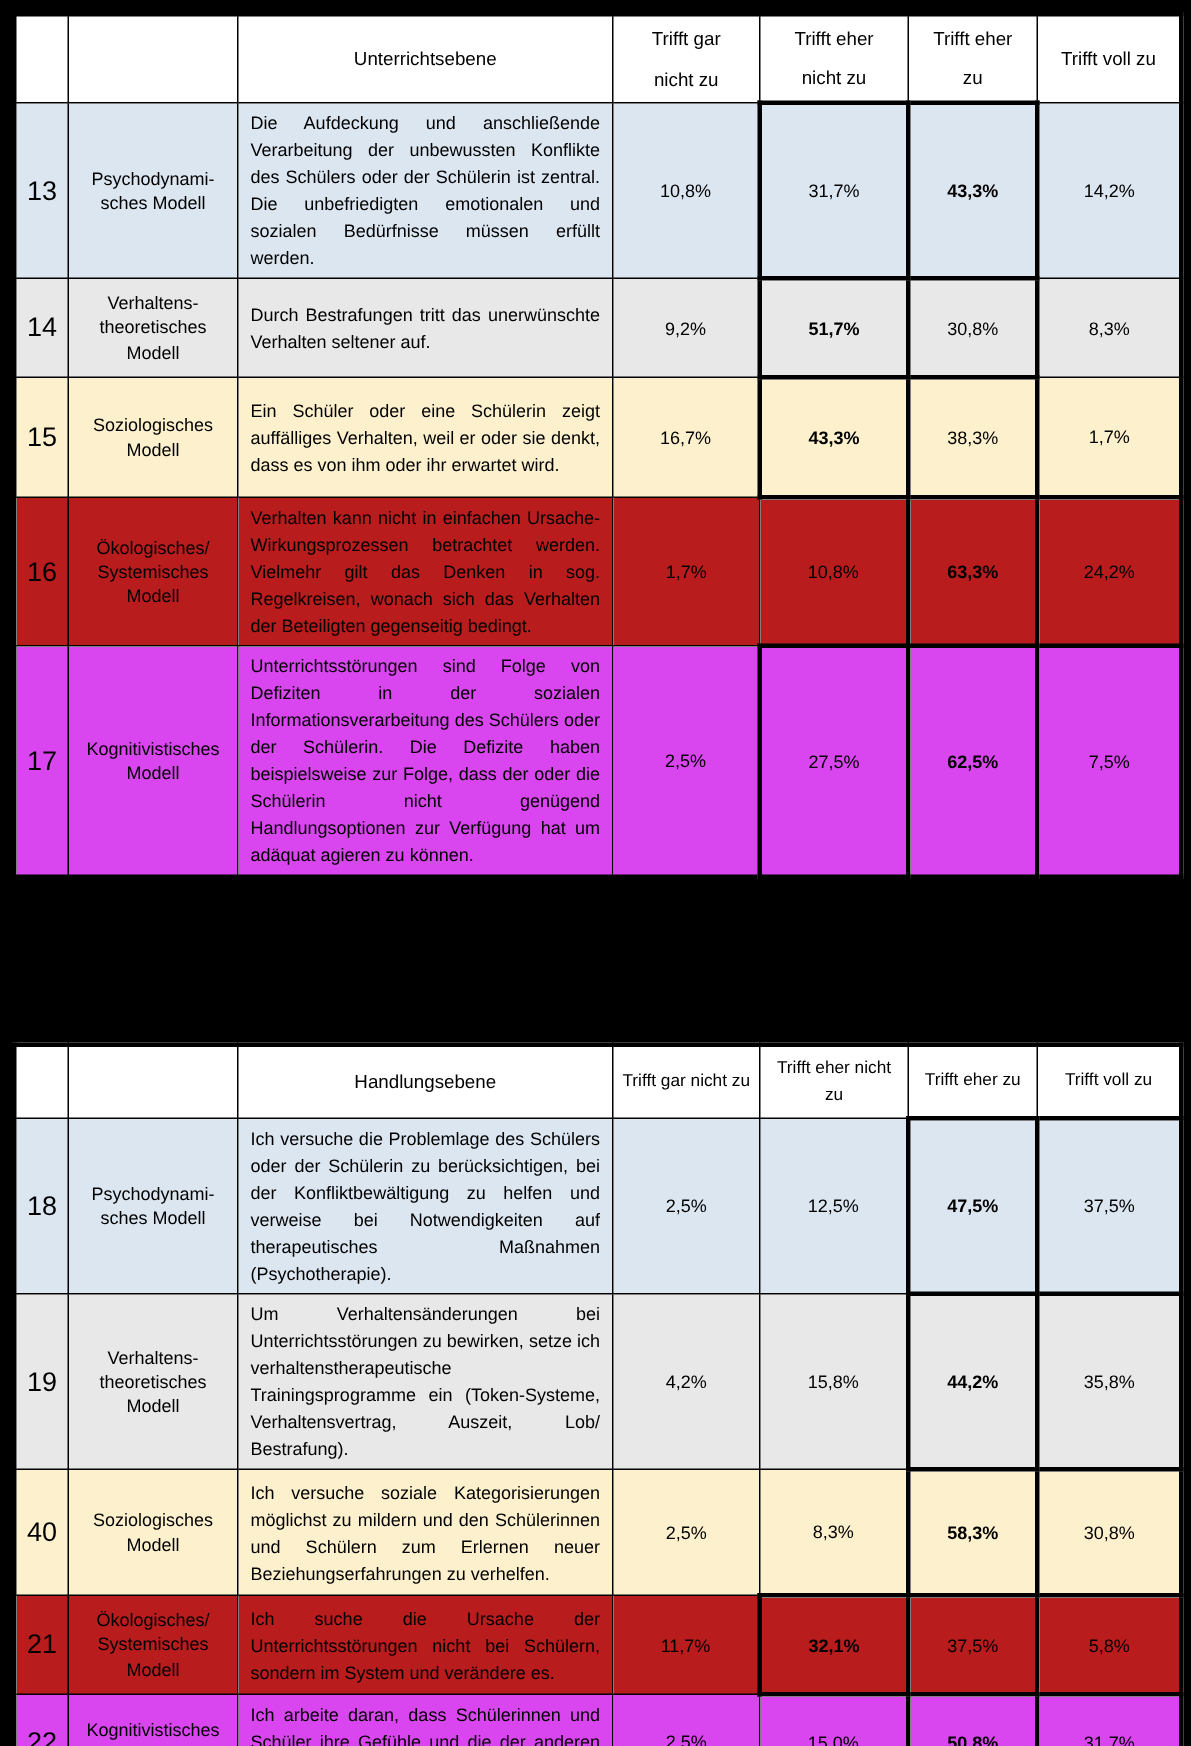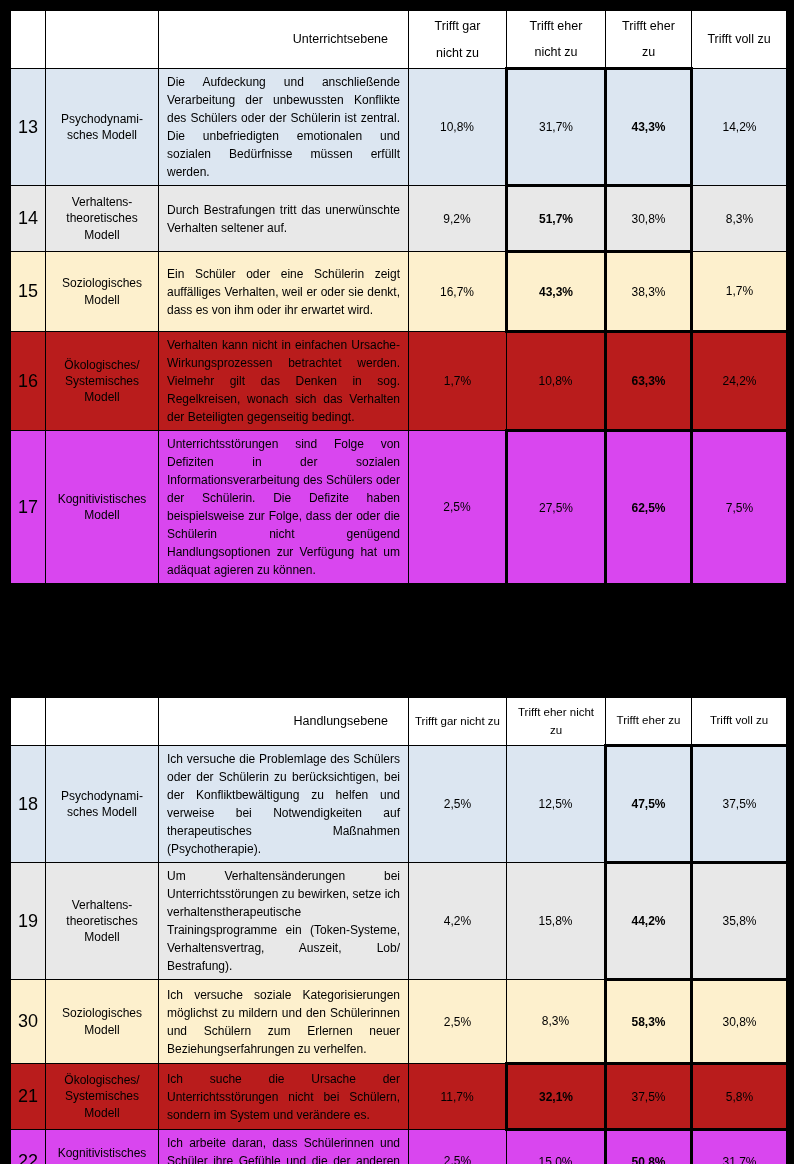--- a/index.html
+++ b/index.html
@@ -18,21 +18,21 @@
     background:#ffffff;
     border:3px solid #000000;
   }
   table.t1 { margin-top:8px; }
   table.t2 { margin-top:109px; }
   td { border:1px solid #000000; vertical-align:middle; overflow:hidden; }
 
   
   .t1 thead td { height:56px; font-size:12.5px; line-height:2.1; text-align:center; padding:0 13px; background:#ffffff; }
   .t2 thead td { height:46px; font-size:11.5px; line-height:1.5; text-align:center; padding:0 4px; background:#ffffff; }
-  thead td.head-label { text-align:right; padding:0 20px; font-size:12.5px; line-height:1.3; }
+  thead td.head-label { text-align:center; padding:0 4px; font-size:12.5px; line-height:1.3; }
 
   
   td.num   { text-align:left; padding-left:7px; font-size:18px; }
   td.model { text-align:center; padding:2px 8px; font-size:12px; line-height:1.35; }
   td.desc  { text-align:justify; padding:4px 8px; font-size:12px; line-height:1.5;margin-left:20px; }
   td.val   { text-align:center; font-size:12px; padding:0 4px;margin-left:24px; }
 
   .em1 { font-weight:400; }
   .em2 { font-weight:700; font-size:17px; }
   .hb  { border:3px solid #000000; }
@@ -151,21 +151,21 @@
     <tr class="r-gray" style="height:93px">
       <td class="num">19</td>
       <td class="model">Verhaltens-theoretisches Modell</td>
       <td class="desc">Um Verhaltensänderungen bei Unterrichtsstörungen zu bewirken, setze ich verhaltenstherapeutische Trainingsprogramme ein (Token-Systeme, Verhaltensvertrag, Auszeit, Lob/ Bestrafung).</td>
       <td class="val">4,2%</td>
       <td class="val">15,8%</td>
       <td class="val em2 hb">44,2%</td>
       <td class="val em1 hb">35,8%</td>
     </tr>
     <tr class="r-yellow" style="height:84px">
-      <td class="num">30</td>
+      <td class="num">40</td>
       <td class="model">Soziologisches Modell</td>
       <td class="desc">Ich versuche soziale Kategorisierungen möglichst zu mildern und den Schülerinnen und Schülern zum Erlernen neuer Beziehungserfahrungen zu verhelfen.</td>
       <td class="val">2,5%</td>
       <td class="val">8,3%</td>
       <td class="val em2 hb">58,3%</td>
       <td class="val em1 hb">30,8%</td>
     </tr>
     <tr class="r-salmon" style="height:66px">
       <td class="num">21</td>
       <td class="model">Ökologisches/ Systemisches Modell</td>

